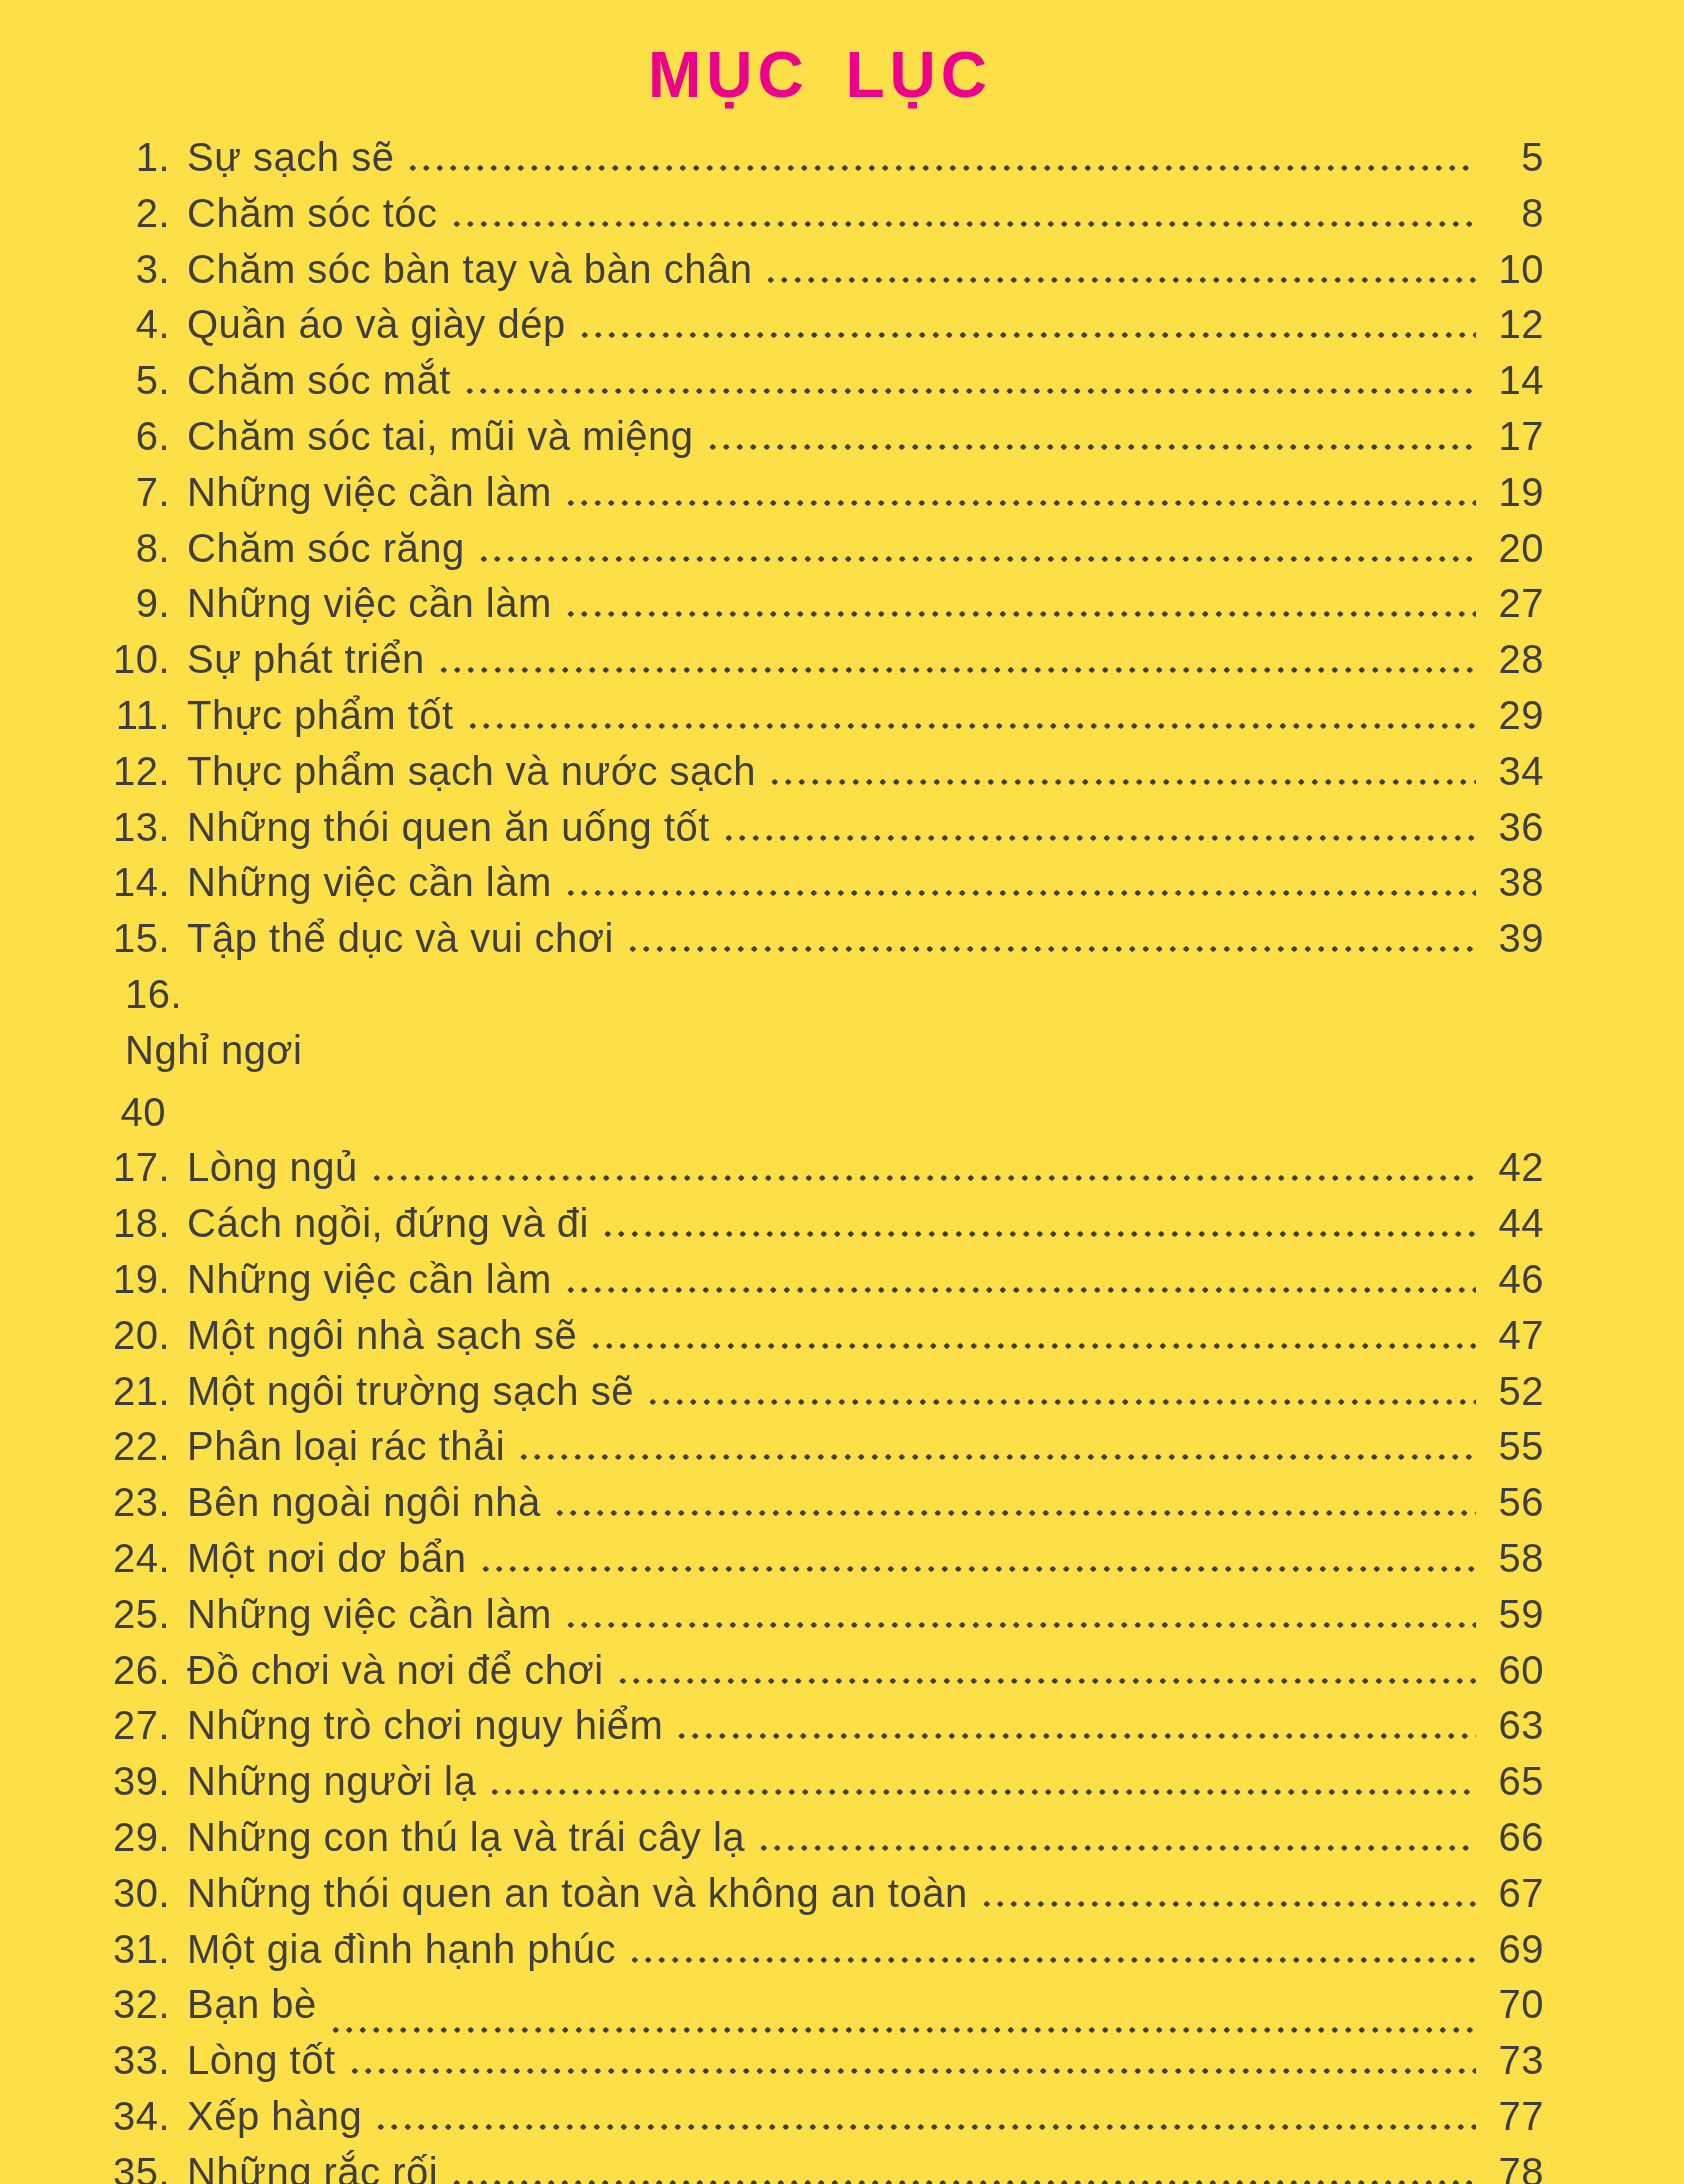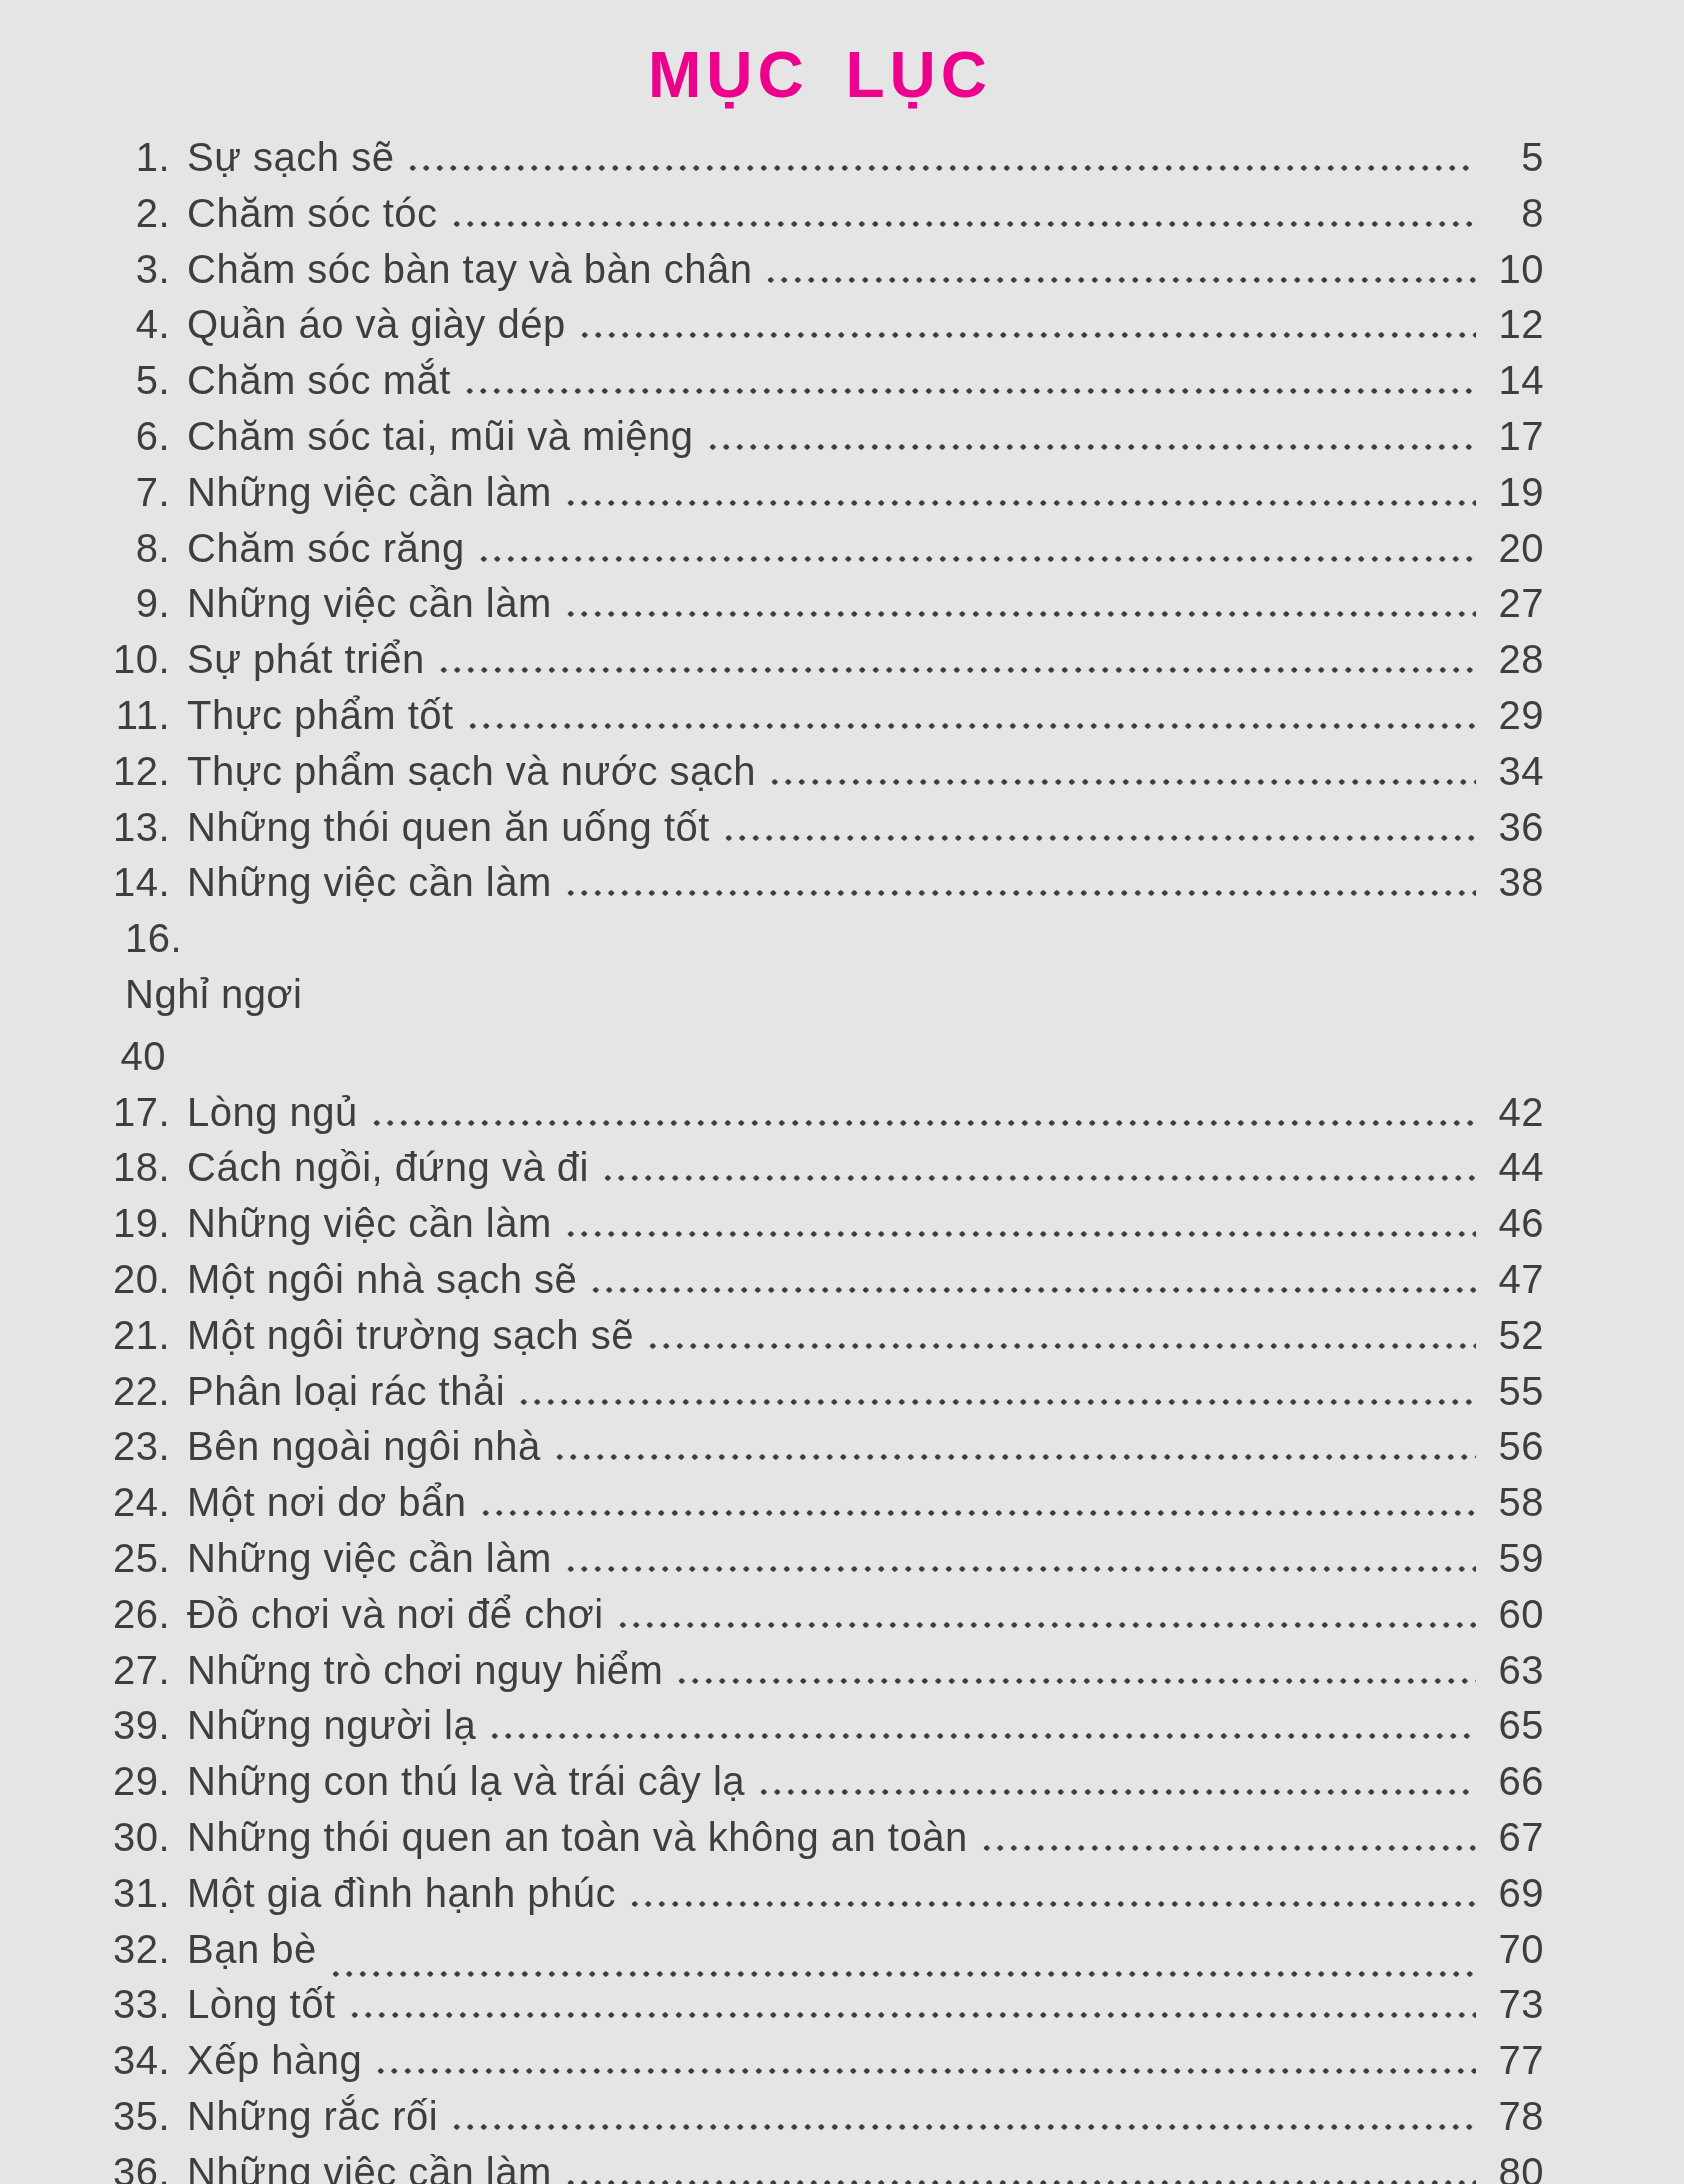--- a/index.html
+++ b/index.html
@@ -11,21 +11,21 @@
     width: 1684px;
     height: 2184px;
     font-family: "Liberation Sans", sans-serif;
     overflow: hidden;
   }
   .page {
     box-sizing: border-box;
     width: 1684px;
     height: 2184px;
     padding: 38px 140px 30px 96px;
-    background: #e5e5e5;
+    background: #fde047;
   }
   .page-title {
     text-align: center;
     font-size: 64px;
     line-height: 74px;
     font-weight: bold;
     letter-spacing: 5px;
     word-spacing: 14px;
     color: #ec008c;
     margin: 0 0 18px 0;
@@ -168,20 +168,26 @@
     <span class="toc-page">36</span>
   </div>
 
   <div class="toc-row" style="color: rgb(62, 62, 62);">
     <span class="toc-num">14.</span>
     <span class="toc-title">Những việc cần làm</span>
     <span class="toc-leader"></span>
     <span class="toc-page">38</span>
   </div>
 
+  <div class="toc-row" style="color: rgb(62, 62, 62);">
+    <span class="toc-num">15.</span>
+    <span class="toc-title">Tập thể dục và vui chơi</span>
+    <span class="toc-leader"></span>
+    <span class="toc-page">39</span>
+  </div>
 
   <div class="toc-row" style="color: rgb(62, 62, 62); flex-direction: column;">
     <span class="toc-num">16.</span>
     <span class="toc-title">Nghỉ ngơi</span>
     <span class="toc-leader"></span>
     <span class="toc-page">40</span>
   </div>
 
   <div class="toc-row" style="color: rgb(62, 62, 62);">
     <span class="toc-num">17.</span>

